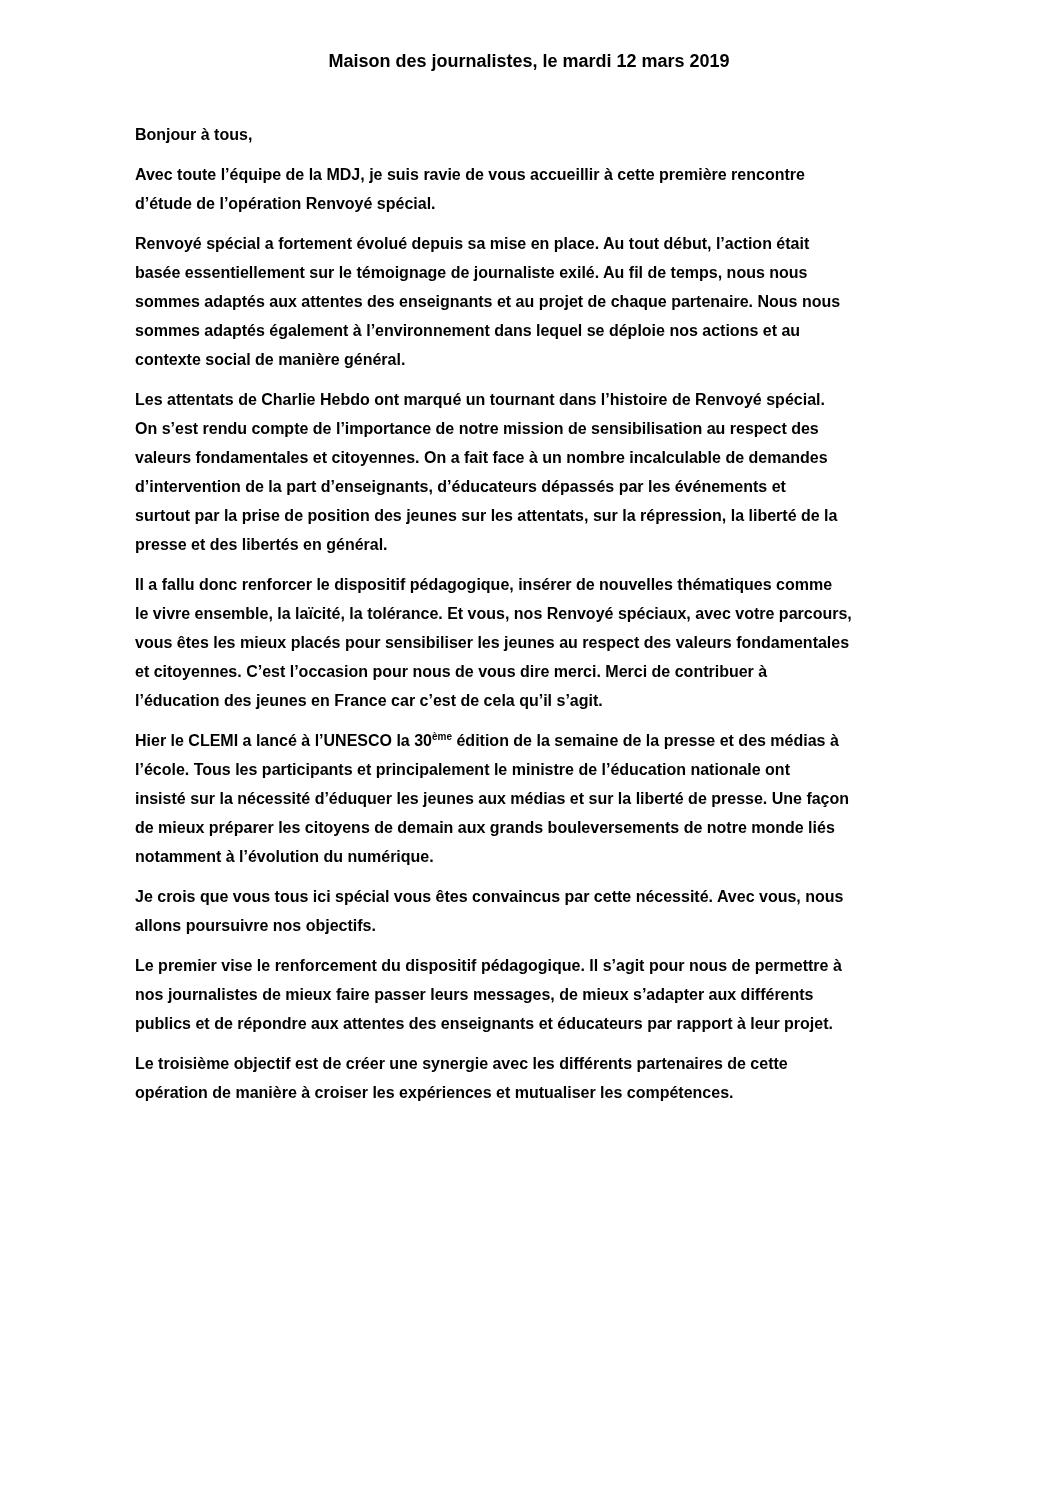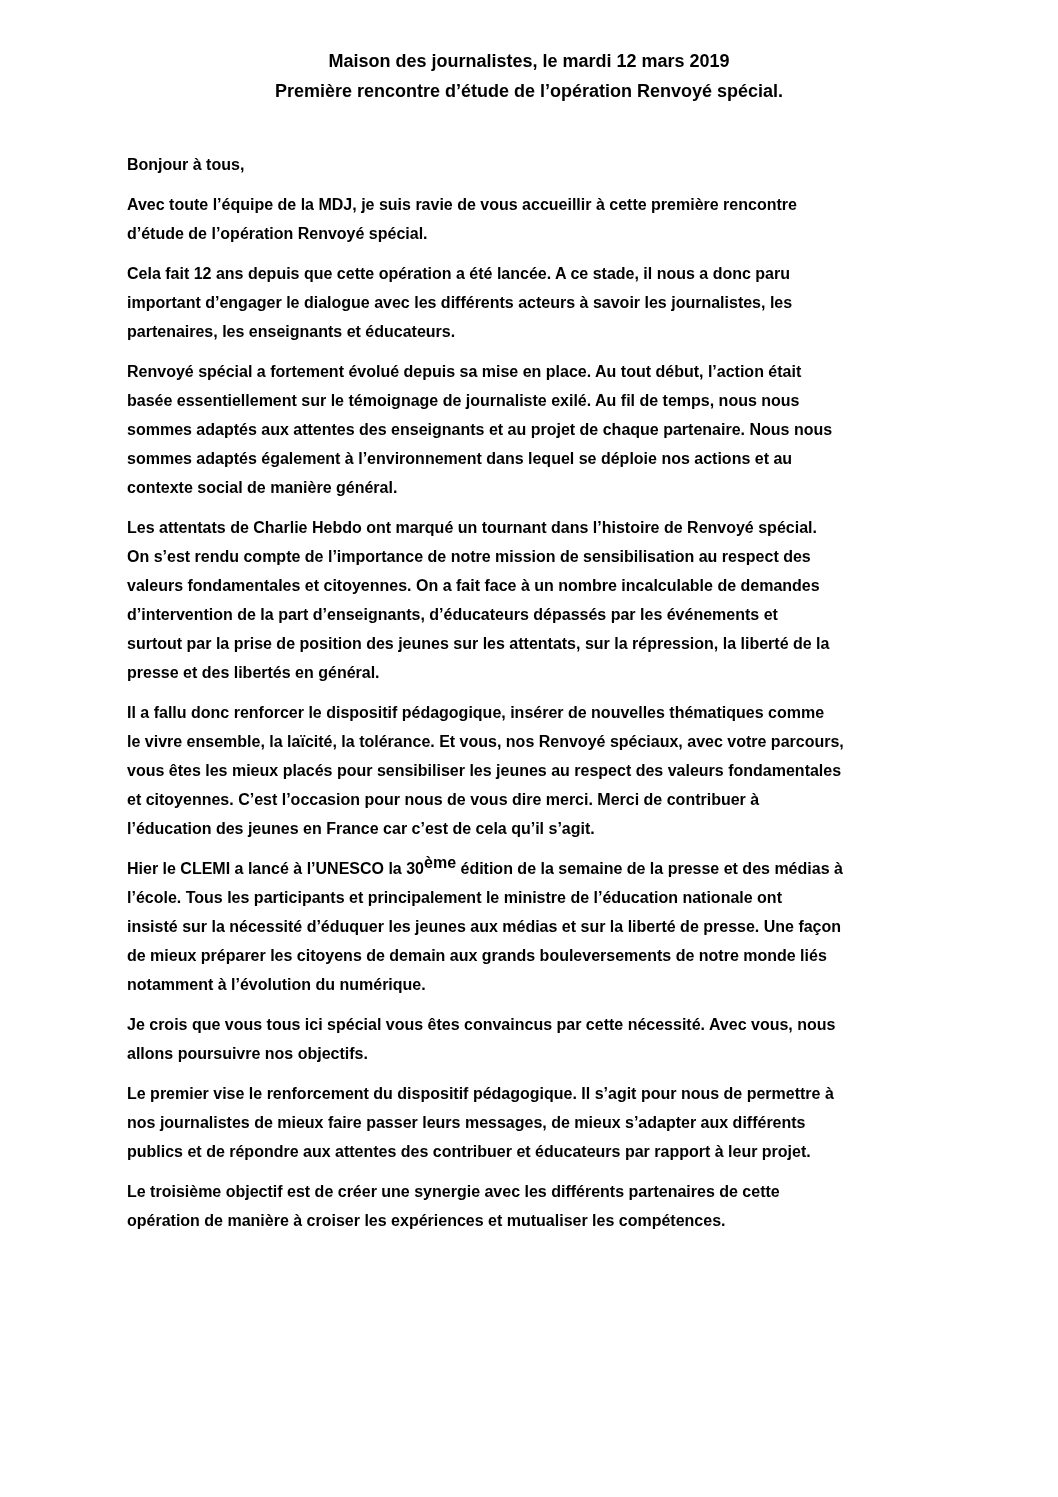--- a/index.html
+++ b/index.html
@@ -23,48 +23,44 @@
     font-size: 18px;
     line-height: 30px;
     margin: 0 0 44px 0;
   }
   .title-line {
     white-space: nowrap;
   }
   .para {
     font-size: 16px;
     line-height: 29px;
-    margin: 0 0 11px 0;
+    margin: 0 0 11px 8px;
     white-space: pre-line;
     text-align: left;
   }
   sup.ord {
-    font-size: 16px;
+    font-size: 10px;
     line-height: 0;
     vertical-align: super;
   }
 </style>
 </head>
 <body>
 
 <div class="page">
 
   <div class="title-block">
     <div class="title-line">Maison des journalistes, le mardi 12 mars 2019</div>
-    <div class="title-line">Première rencontre d’étude de l’opération Renvoyé spécial.</div>
   </div>
 
   <p class="para">Bonjour à tous,</p>
 
   <p class="para">Avec toute l’équipe de la MDJ, je suis ravie de vous accueillir à cette première rencontre
 d’étude de l’opération Renvoyé spécial.</p>
 
-  <p class="para">Cela fait 12 ans depuis que cette opération a été lancée. A ce stade, il nous a donc paru
-important d’engager le dialogue avec les différents acteurs à savoir les journalistes, les
-partenaires, les enseignants et éducateurs.</p>
 
   <p class="para">Renvoyé spécial a fortement évolué depuis sa mise en place. Au tout début, l’action était
 basée essentiellement sur le témoignage de journaliste exilé. Au fil de temps, nous nous
 sommes adaptés aux attentes des enseignants et au projet de chaque partenaire. Nous nous
 sommes adaptés également à l’environnement dans lequel se déploie nos actions et au
 contexte social de manière général.</p>
 
   <p class="para">Les attentats de Charlie Hebdo ont marqué un tournant dans l’histoire de Renvoyé spécial.
 On s’est rendu compte de l’importance de notre mission de sensibilisation au respect des
 valeurs fondamentales et citoyennes. On a fait face à un nombre incalculable de demandes
@@ -82,19 +78,19 @@
 l’école. Tous les participants et principalement le ministre de l’éducation nationale ont
 insisté sur la nécessité d’éduquer les jeunes aux médias et sur la liberté de presse. Une façon
 de mieux préparer les citoyens de demain aux grands bouleversements de notre monde liés
 notamment à l’évolution du numérique.</span></p>
 
   <p class="para">Je crois que vous tous ici spécial vous êtes convaincus par cette nécessité. Avec vous, nous
 allons poursuivre nos objectifs.</p>
 
   <p class="para">Le premier vise le renforcement du dispositif pédagogique. Il s’agit pour nous de permettre à
 nos journalistes de mieux faire passer leurs messages, de mieux s’adapter aux différents
-publics et de répondre aux attentes des contribuer et éducateurs par rapport à leur projet.</p>
+publics et de répondre aux attentes des enseignants et éducateurs par rapport à leur projet.</p>
 
 
   <p class="para">Le troisième objectif est de créer une synergie avec les différents partenaires de cette
 opération de manière à croiser les expériences et mutualiser les compétences.</p>
 
 </div>
 
 </body></html>

